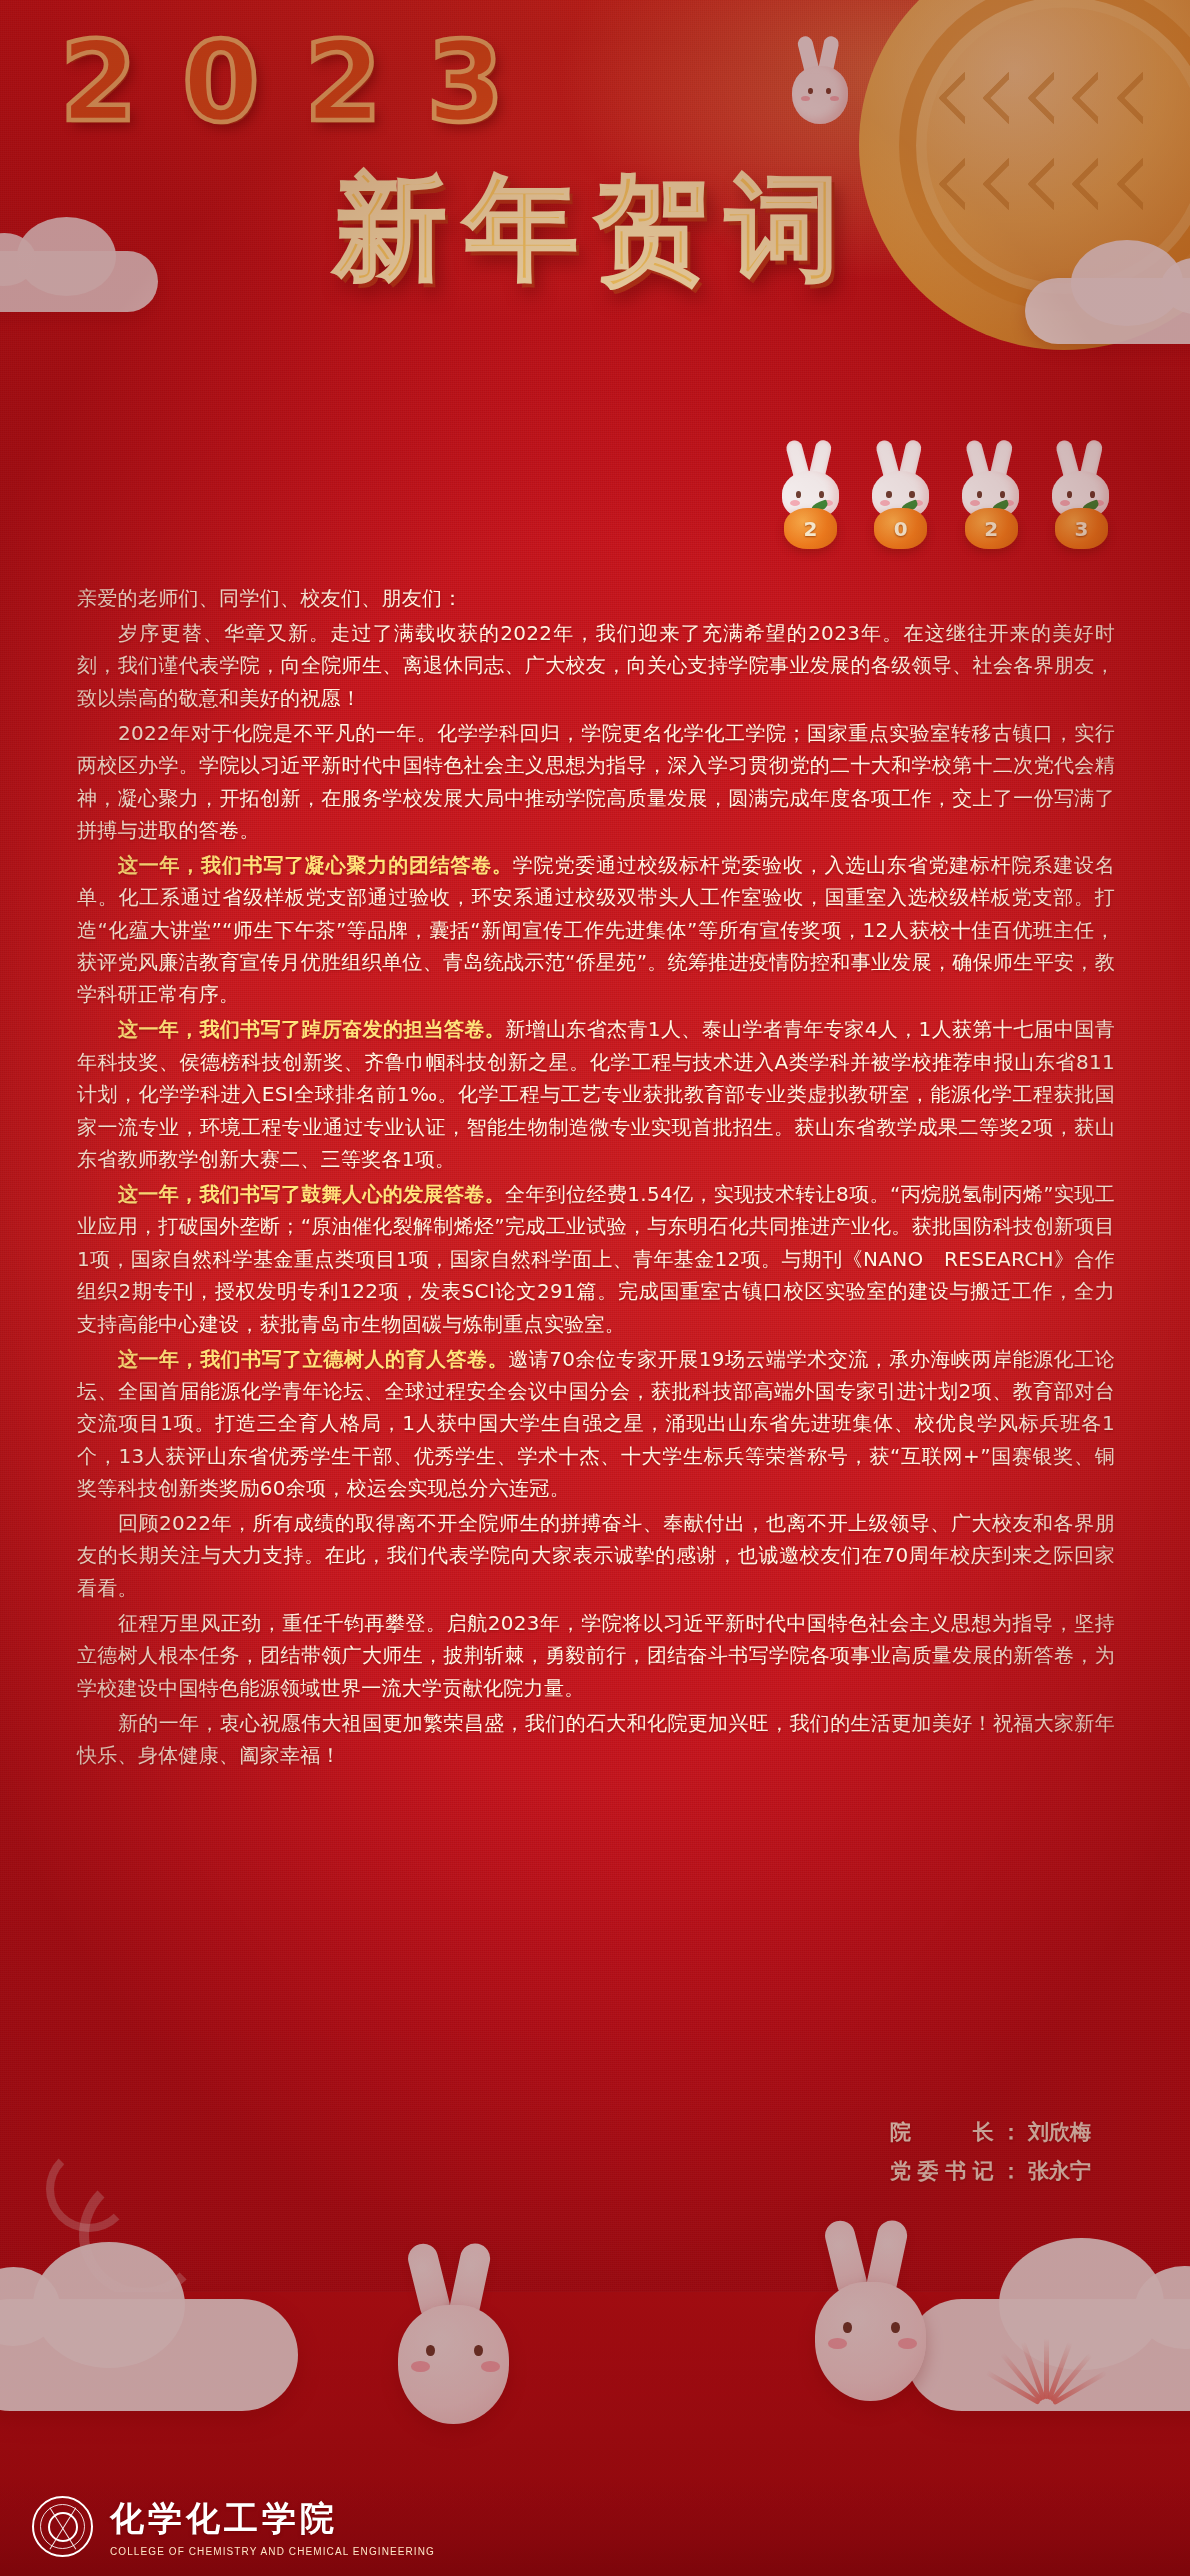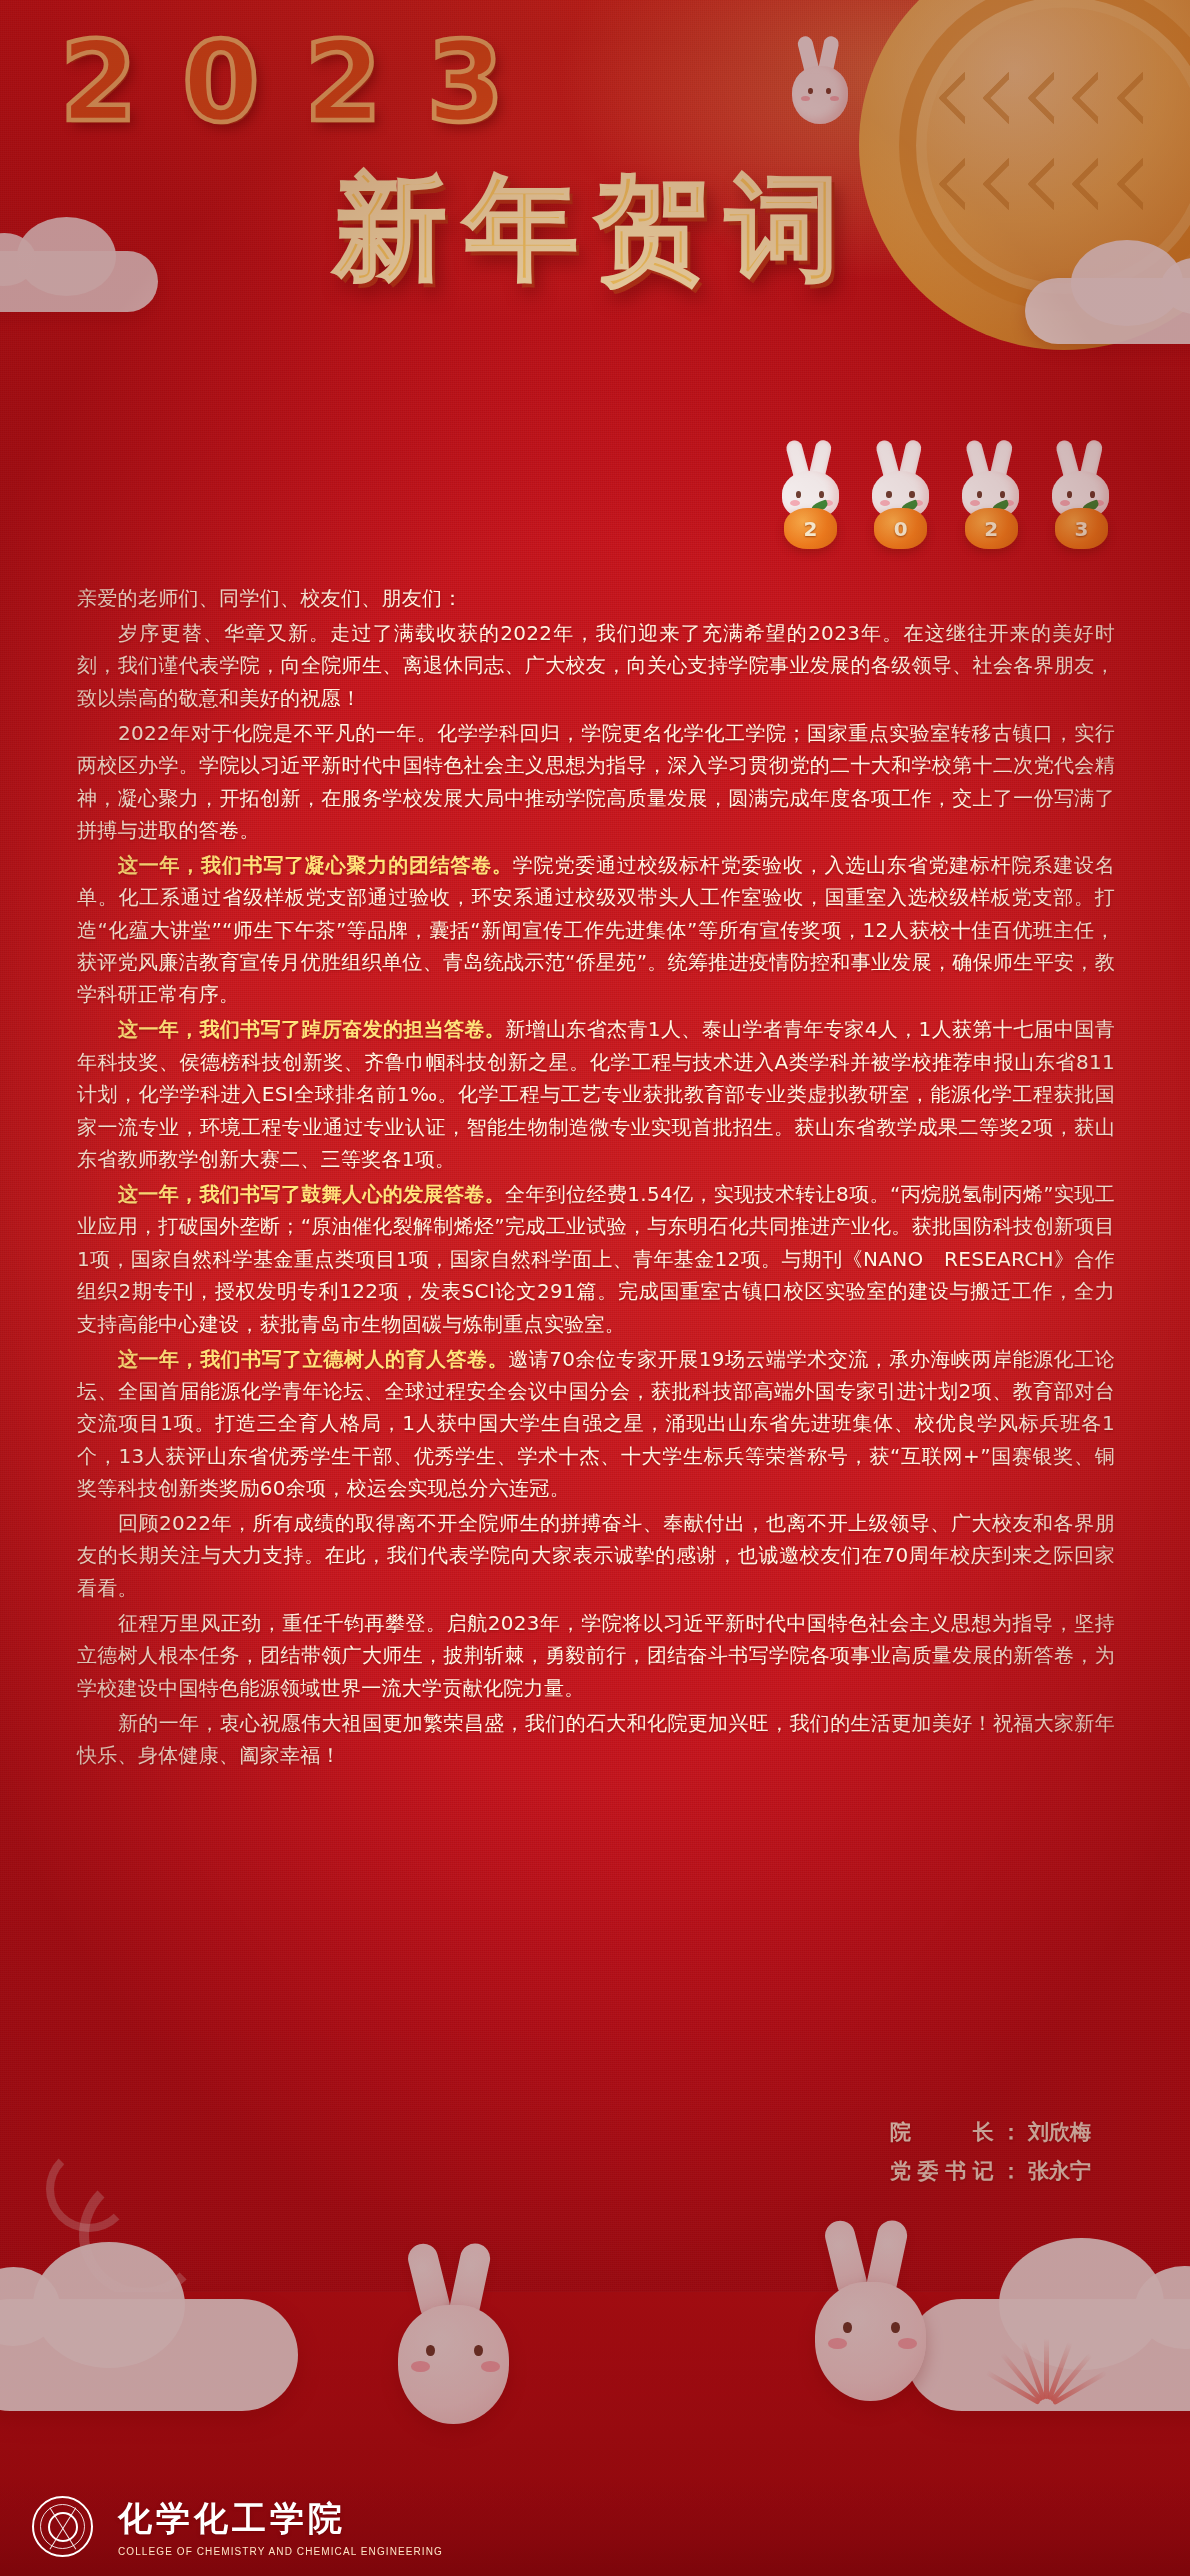--- a/index.html
+++ b/index.html
@@ -260,21 +260,21 @@
     position:absolute; left: 79px; bottom: 278px; width: 126px; height: 126px;
     border: 10.6px solid rgba(255,255,255,.28); border-radius: 50%;
     border-right-color: transparent; border-top-color: transparent;
   }
   .spiral.s2 { left: 46px; bottom: 344px; width: 86px; height: 86px; border-width: 8px; }
 
   
   .footer {
     position:absolute; left: 0; right: 0; bottom: 0; height: 99px;
     background: linear-gradient(180deg, rgba(150,8,14,.0) 0%, rgba(130,6,12,.55) 60%, rgba(120,5,10,.8) 100%);
-    display:flex; align-items:center; gap: 25px; padding-left: 32px;
+    display:flex; align-items:center; gap: 17px; padding-left: 32px;
   }
   .logo-mark {
     width: 61px; height: 61px; border-radius: 50%;
     border: 2.6px solid #ffffff;
     display:flex; align-items:center; justify-content:center;
     position: relative; flex: none;
   }
   .logo-mark::before{
     content:""; position:absolute; inset:6px; border-radius:50%; border:1.3px solid rgba(255,255,255,.85);
   }

